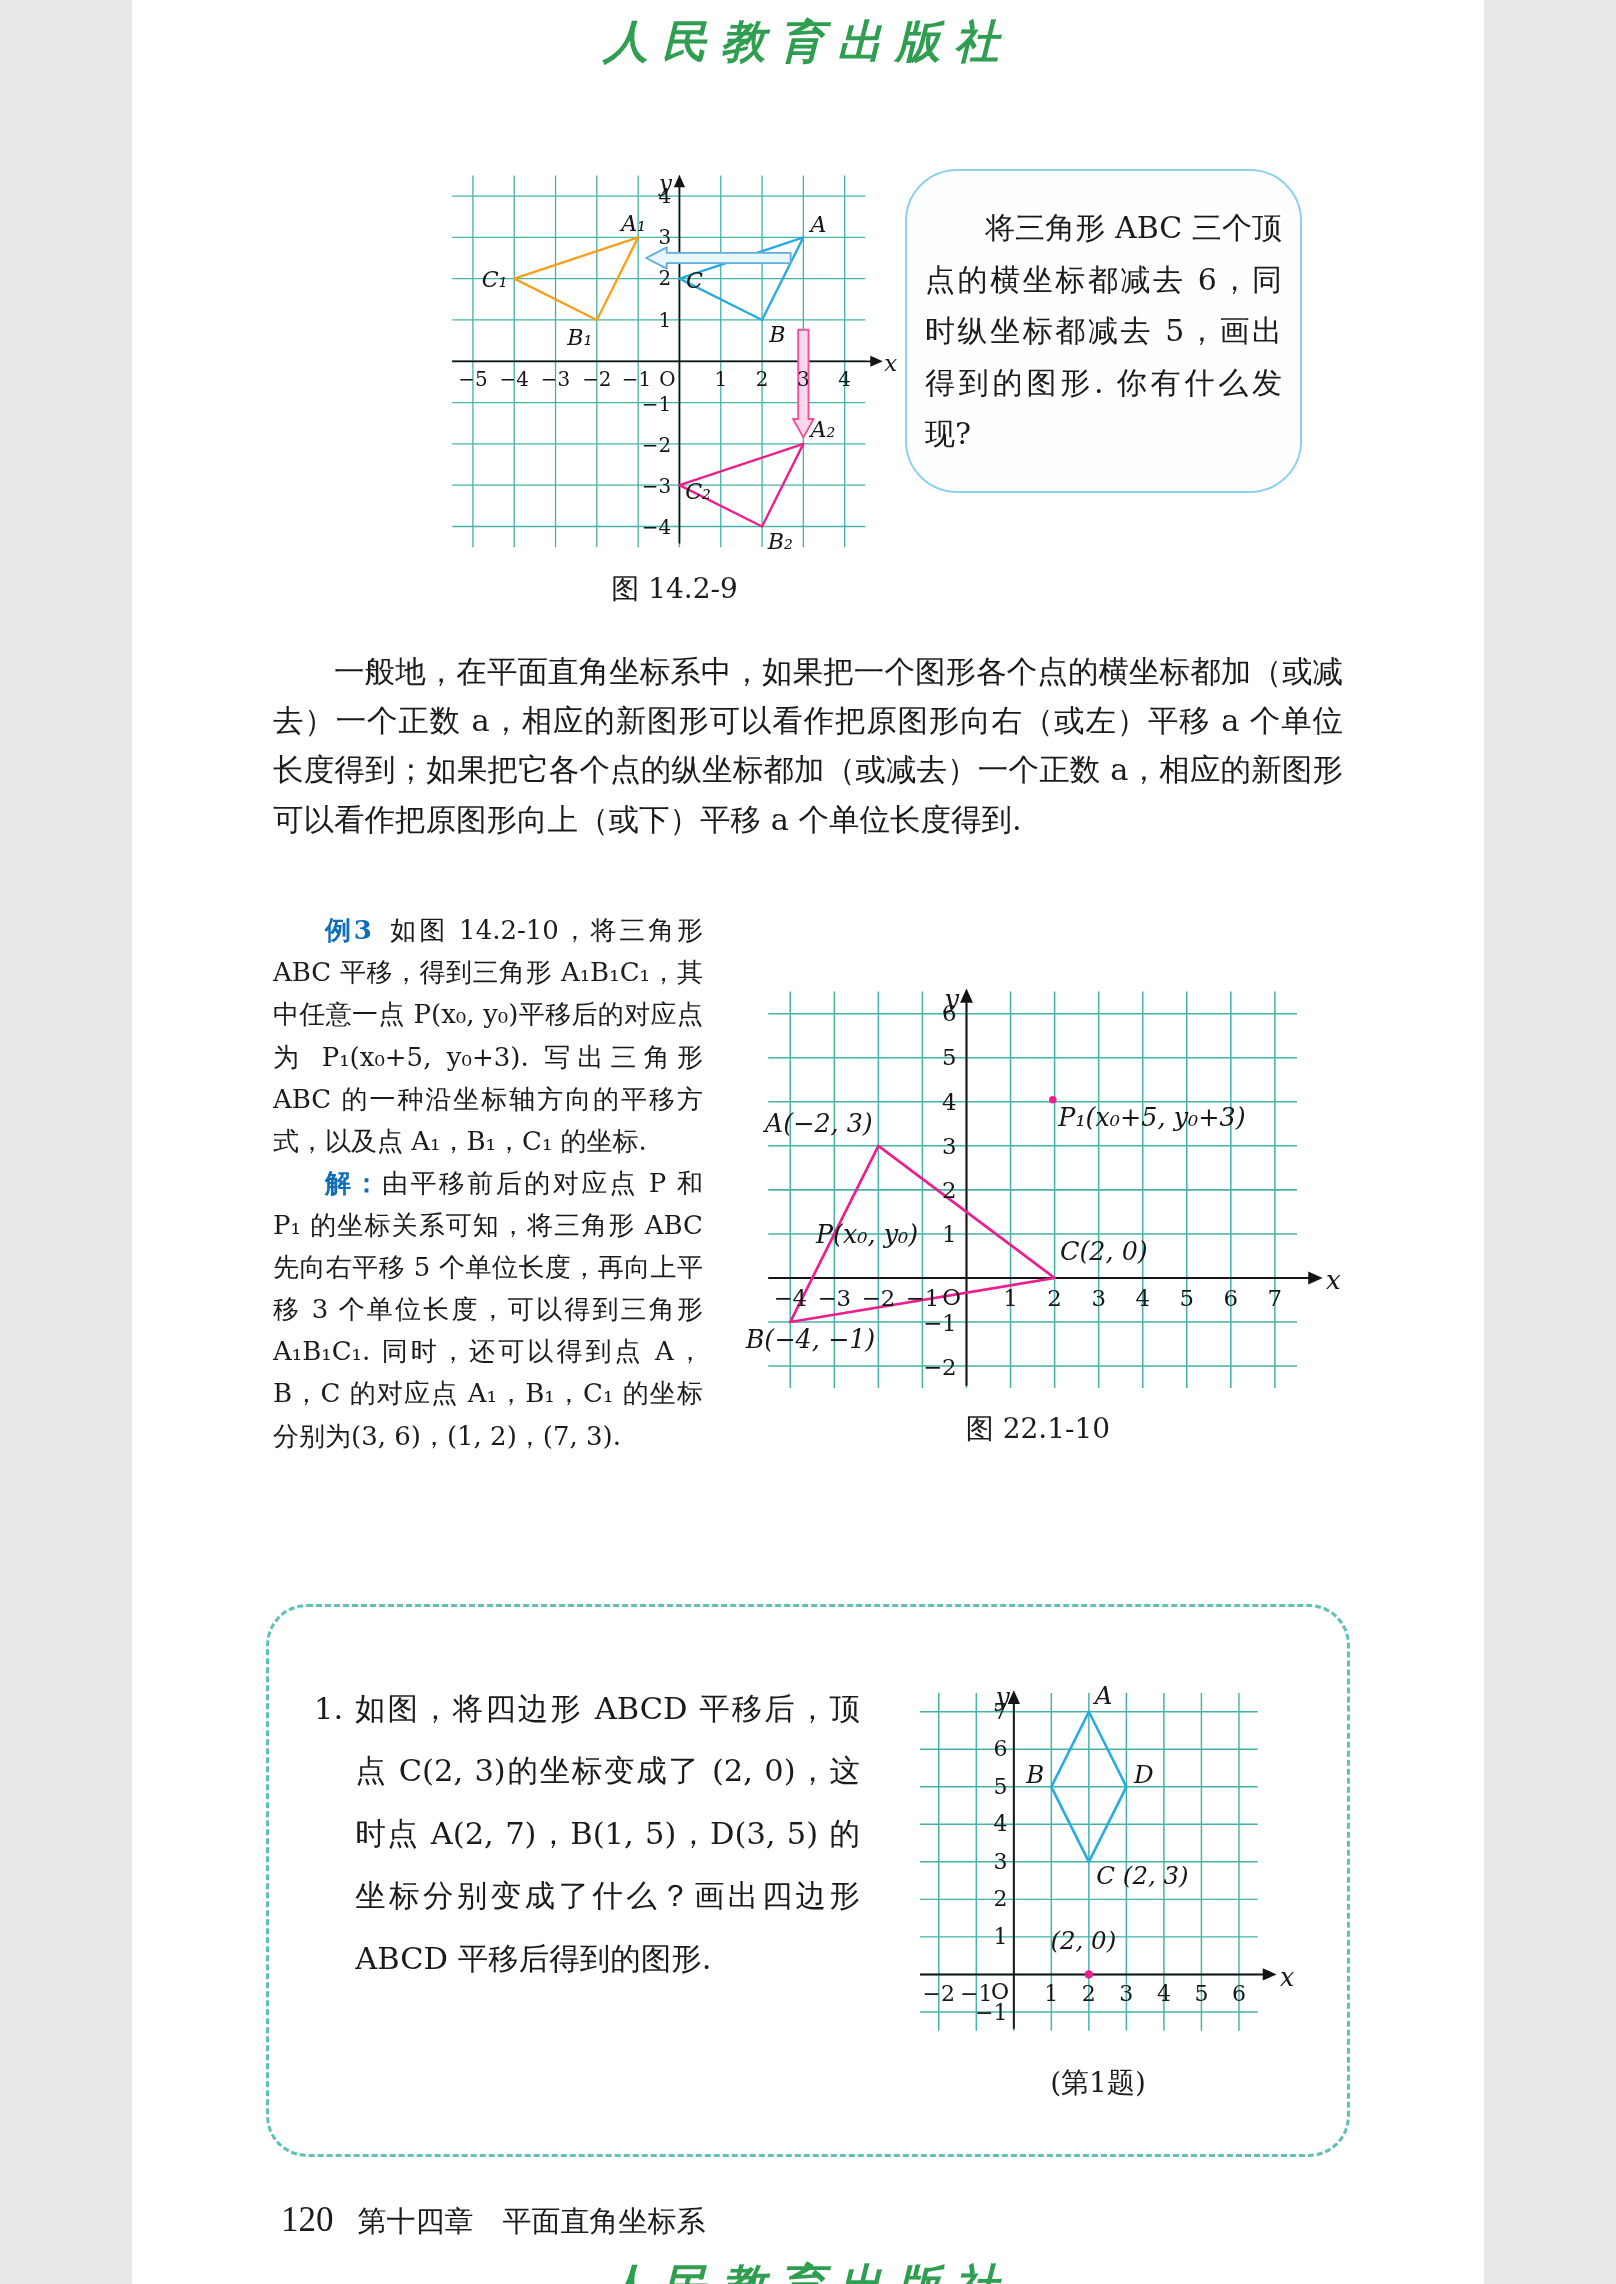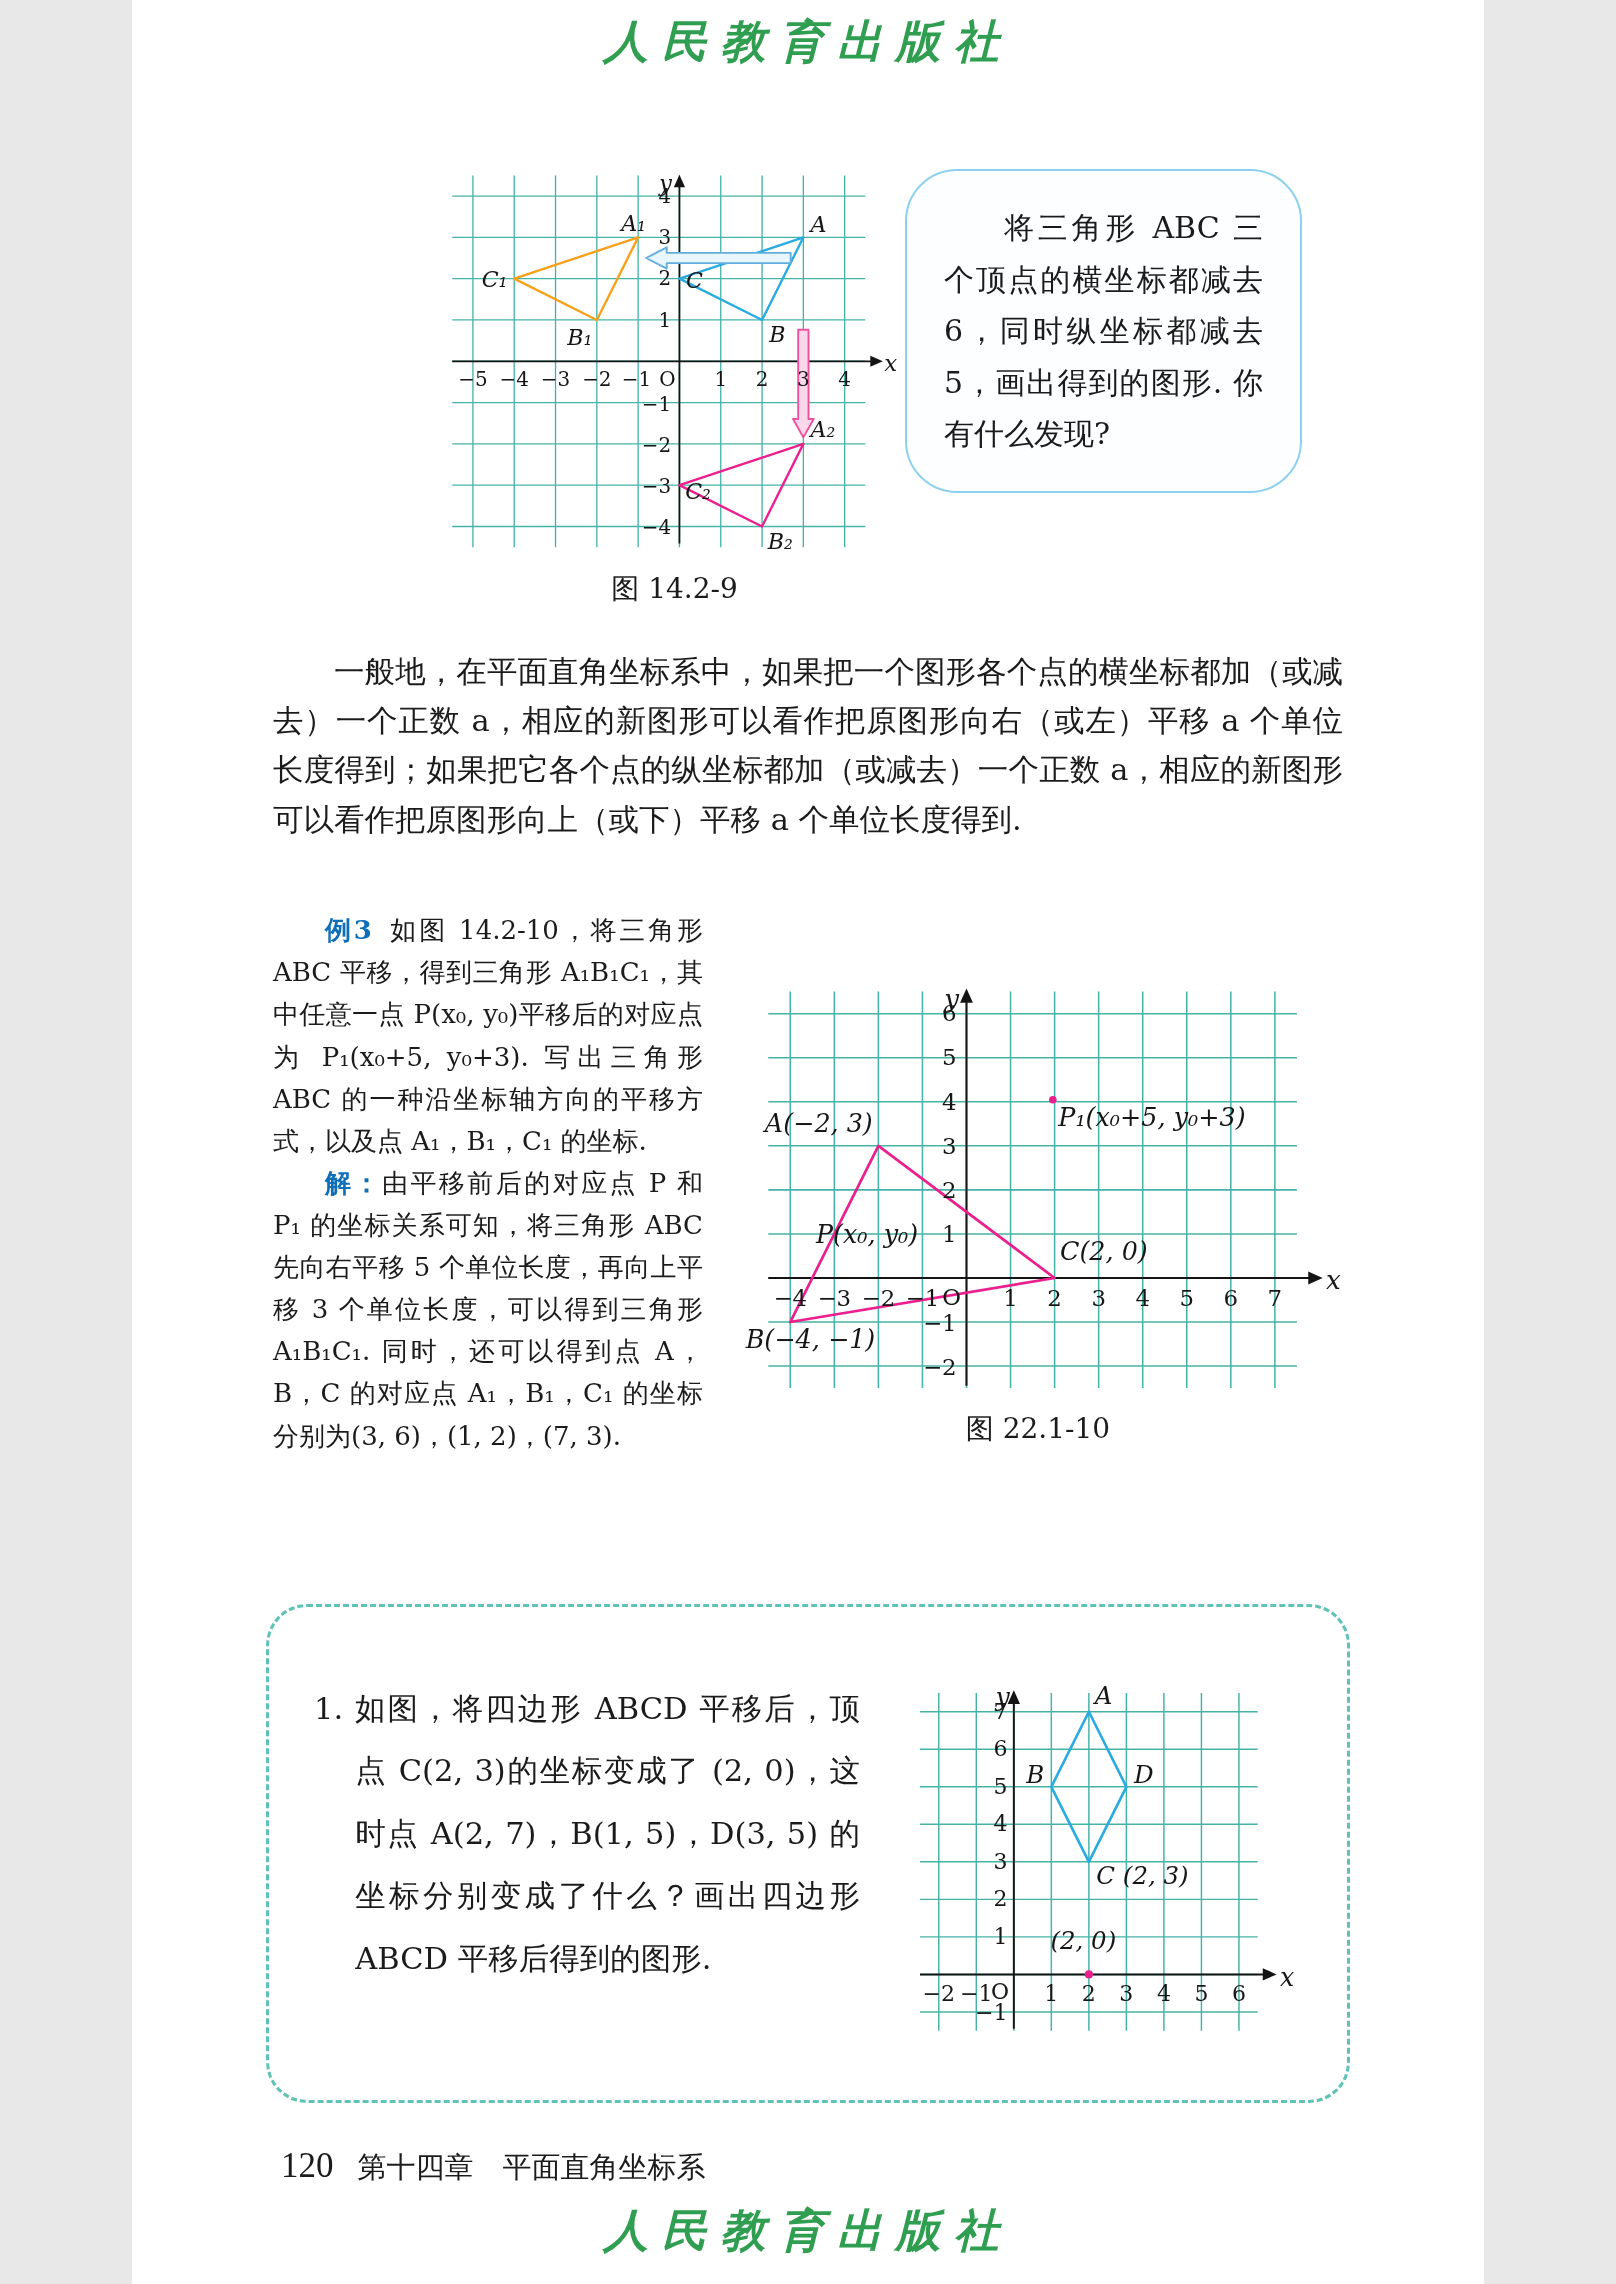--- a/index.html
+++ b/index.html
@@ -13,21 +13,21 @@
           font-style:italic; letter-spacing:13.4px; }
   .logo-top { padding-top:12px; }
   .logo-bottom { margin-top:13.4px; }
 
   .top-row { display:flex; justify-content:space-between; align-items:flex-start;
              margin:91px 182px 0 312px; }
   .fig-block { text-align:center; }
   .fig-caption { text-align:center; font-size:28px; margin-top:9px; }
 
   .callout { width:409px; border:2.6px solid #8ed0f0; border-radius:52px;
-             padding:31px 37px; font-size:30px; line-height:1.72; text-indent:2em;
+             padding:31px 18px; font-size:30px; line-height:1.72; text-indent:2em;
              background:#fdfeff; text-align:justify; margin-top:6px; }
 
   .intro { margin:39px 141px 12px; font-size:30.5px; line-height:1.62;
            text-align:justify; text-indent:2em; }
 
   .example-section { margin:65px 141px 0; display:flow-root; }
   .fig2-float { float:right; width:610px; margin:65px 0 104px 30px; text-align:center; }
   .para { font-size:26px; line-height:1.62; text-align:justify; text-indent:2em; margin:0; }
   .blue { color:#0e6eb8; font-weight:bold; }
   .ex-label { margin-right:0.6em; }
@@ -228,20 +228,21 @@
           <text class="ax" x="478" y="377">x</text>
           <text class="ax" x="147" y="34" text-anchor="end">y</text>
           <g>
             <text class="pt" x="251" y="32">A</text>
             <text class="pt" x="189" y="129" text-anchor="end">B</text>
             <text class="pt" x="299" y="129">D</text>
             <text class="pt" x="253" y="253">C (2, 3)</text>
             <text class="pt" x="237" y="332" text-anchor="middle">(2, 0)</text>
           </g>
         </svg>
+        <div class="fig-caption">(第1题)</div>
       </div>
     </div>
   </div>
 
   <div class="footer">
     <span class="footer-page">120</span>
     <span class="footer-chapter">第十四章　平面直角坐标系</span>
   </div>
 
   <div class="logo logo-bottom">人民教育出版社</div>

